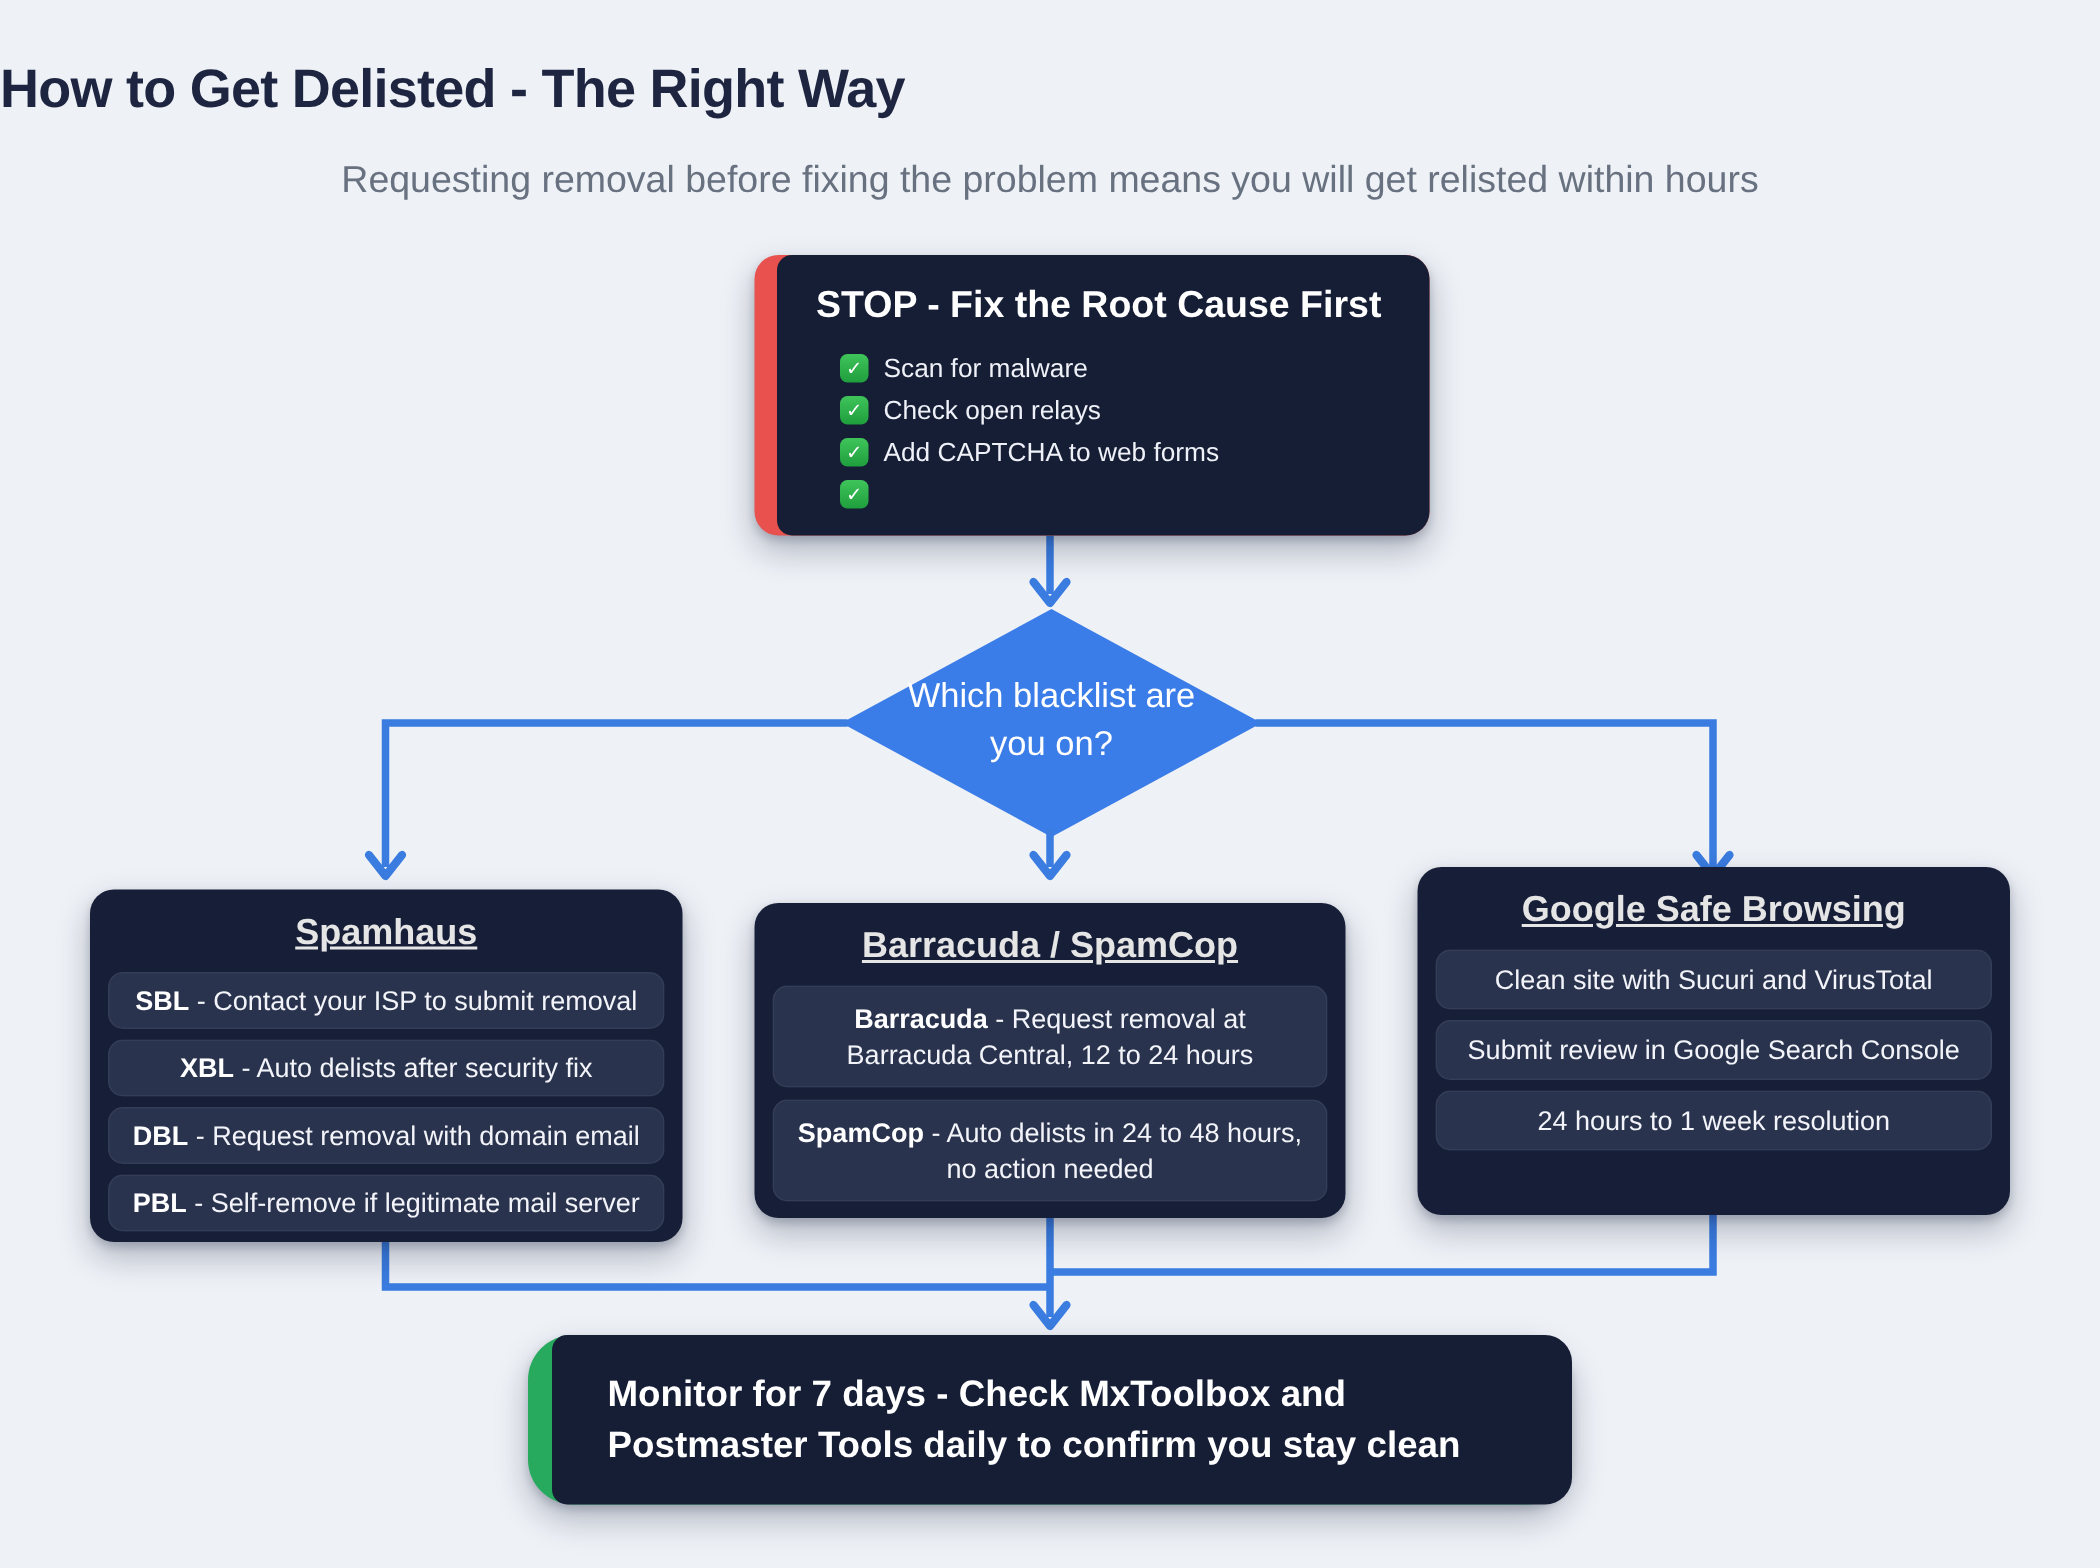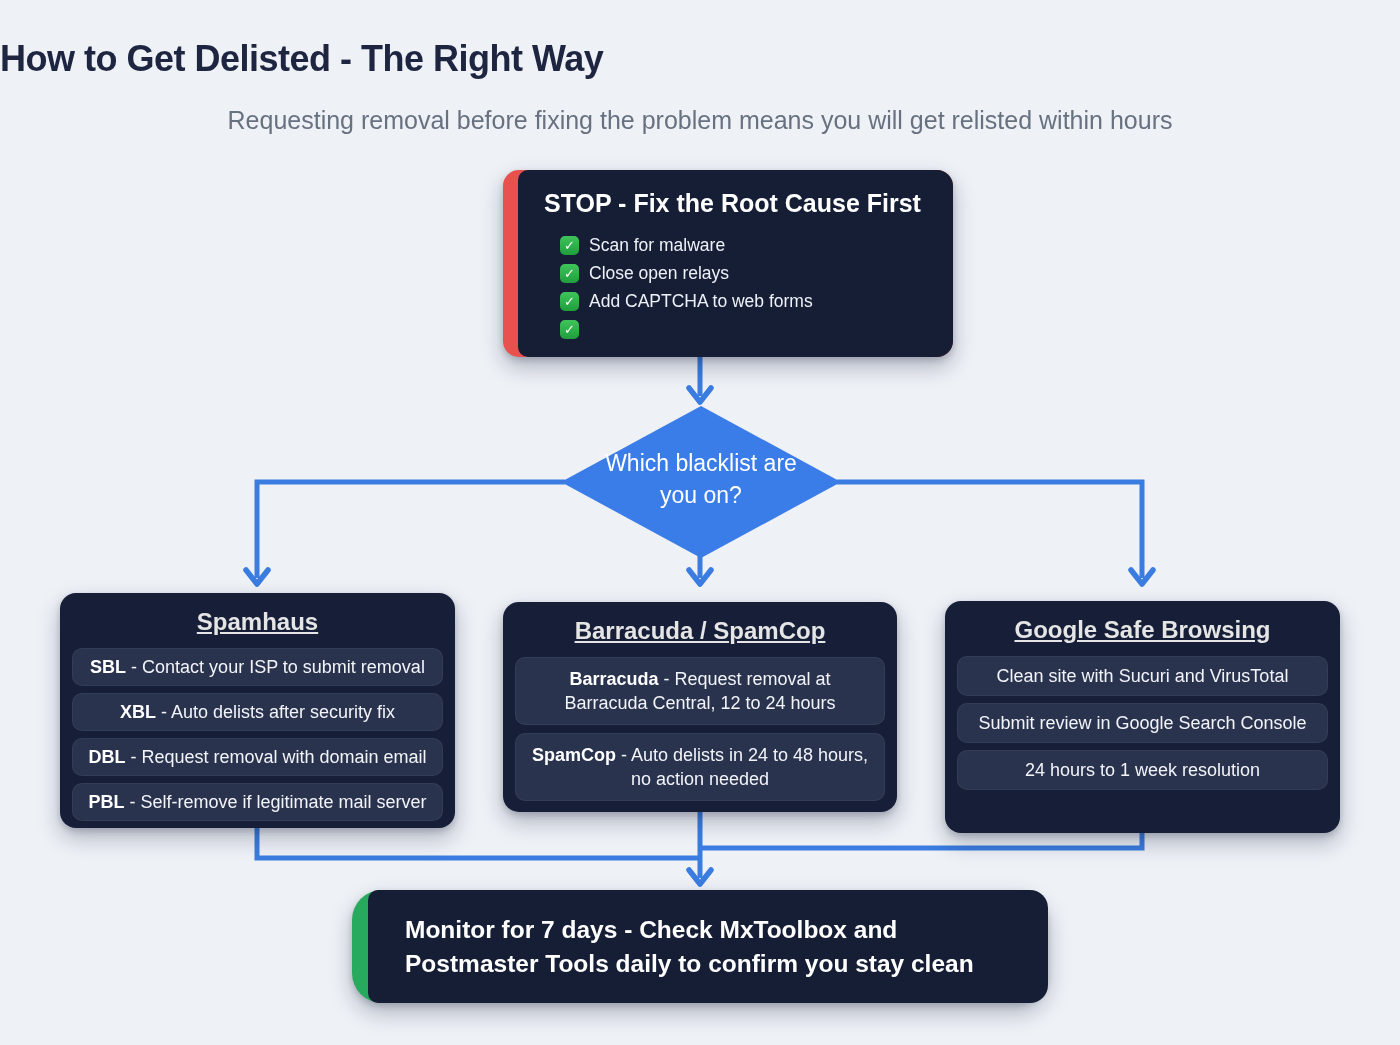--- a/index.html
+++ b/index.html
@@ -58,21 +58,21 @@
   .branch-title { text-align:center; font-size:24px; font-weight:700; color:#e5e5e5; margin-bottom:12px;text-decoration:underline; }
   .pill {
     background:#2a334e; border:1px solid rgba(255,255,255,0.05);
     border-radius:10px; text-align:center; color:#f2f4f9;
     font-size:18px; line-height:22px; padding:7px 8px; margin-bottom:7px;
   }
   .pill b { font-weight:700; color:#fff; }
   .branch-spamhaus { left:60px; top:593px; width:395px; height:235px; }
   .branch-barracuda { left:503px; top:602px; width:394px; height:210px; }
   .branch-barracuda .pill { line-height:24px; padding:9px 10px; margin-bottom:8px; }
-  .branch-google { left:945px; top:601px; width:395px; height:232px; }
+  .branch-google { left:945px; top:578px; width:395px; height:232px; }
   .branch-google .pill { padding:8px 8px; }
 
   
   .monitor-box { left:352px; top:890px; width:696px; height:113px; background:#27a95e; padding-left:16px; border-radius:30px; }
   .monitor-inner {
     width:100%; height:100%; background:#161e36;
     border-radius:10px 18px 18px 10px;
     display:flex; align-items:center; padding-left:37px;
   }
   .monitor-text { font-size:24.5px; font-weight:700; color:#fff; line-height:34px; max-width:610px; }
@@ -107,21 +107,21 @@
 
 <div class="node stop-box">
   <div class="stop-inner">
     <div class="stop-title">STOP - Fix the Root Cause First</div>
     <div class="check-item">
       <span class="check-icon"></span>
       <span>Scan for malware</span>
     </div>
     <div class="check-item">
       <span class="check-icon"></span>
-      <span>Close open relays</span>
+      <span>Check open relays</span>
     </div>
     <div class="check-item">
       <span class="check-icon"></span>
       <span>Add CAPTCHA to web forms</span>
     </div>
     <div class="check-item">
       <span class="check-icon"></span>
     </div>
   </div>
 </div>

